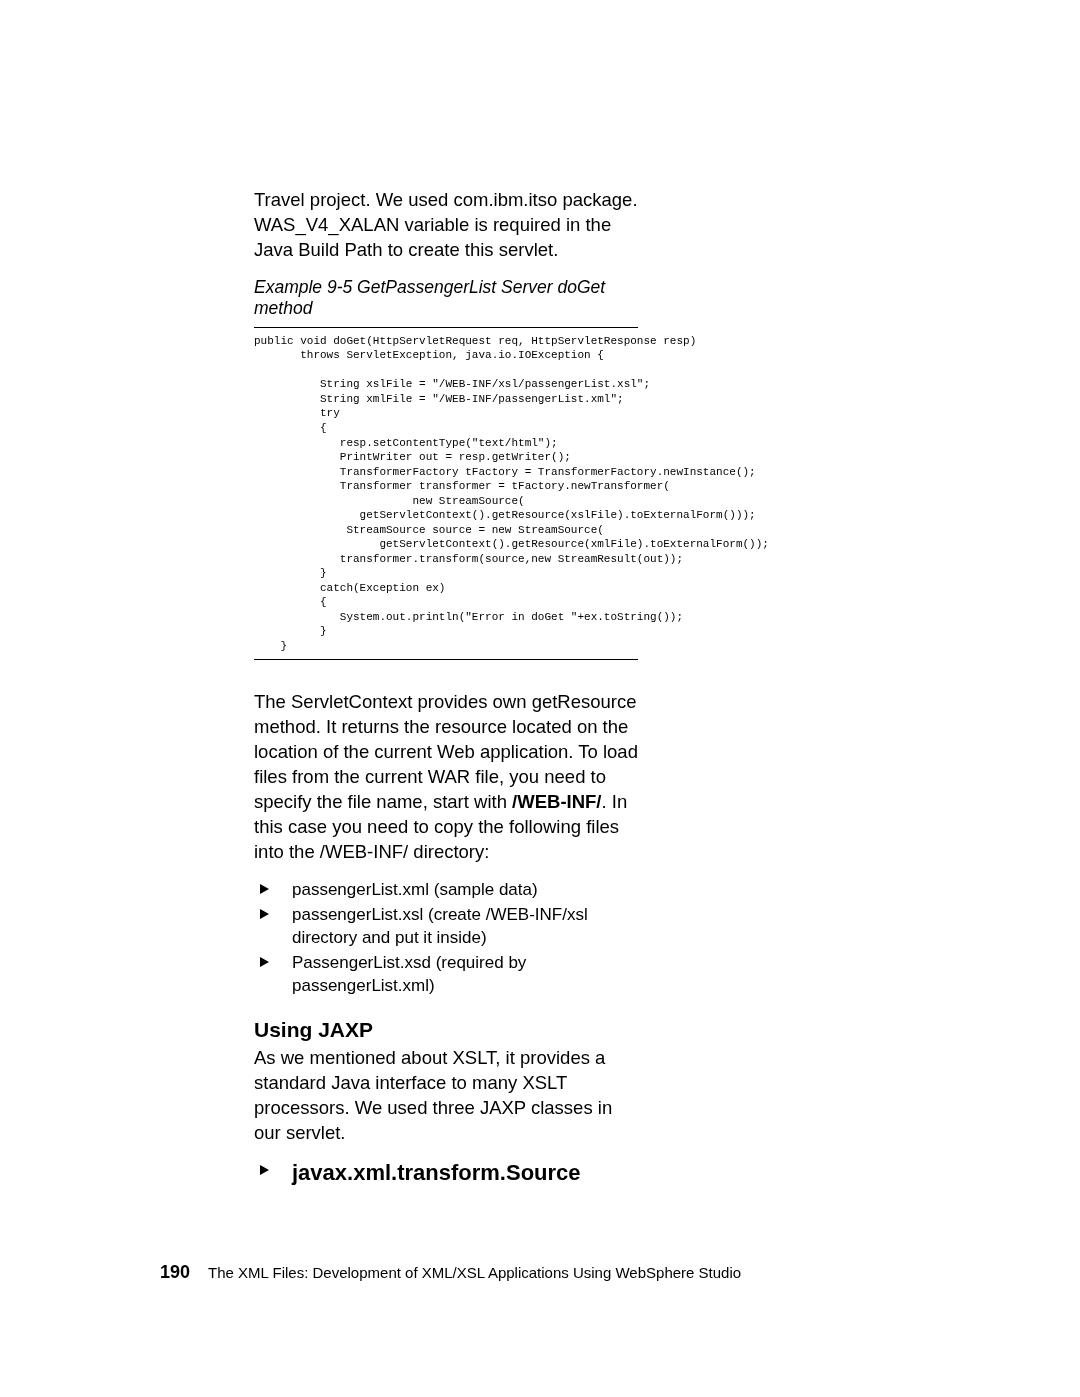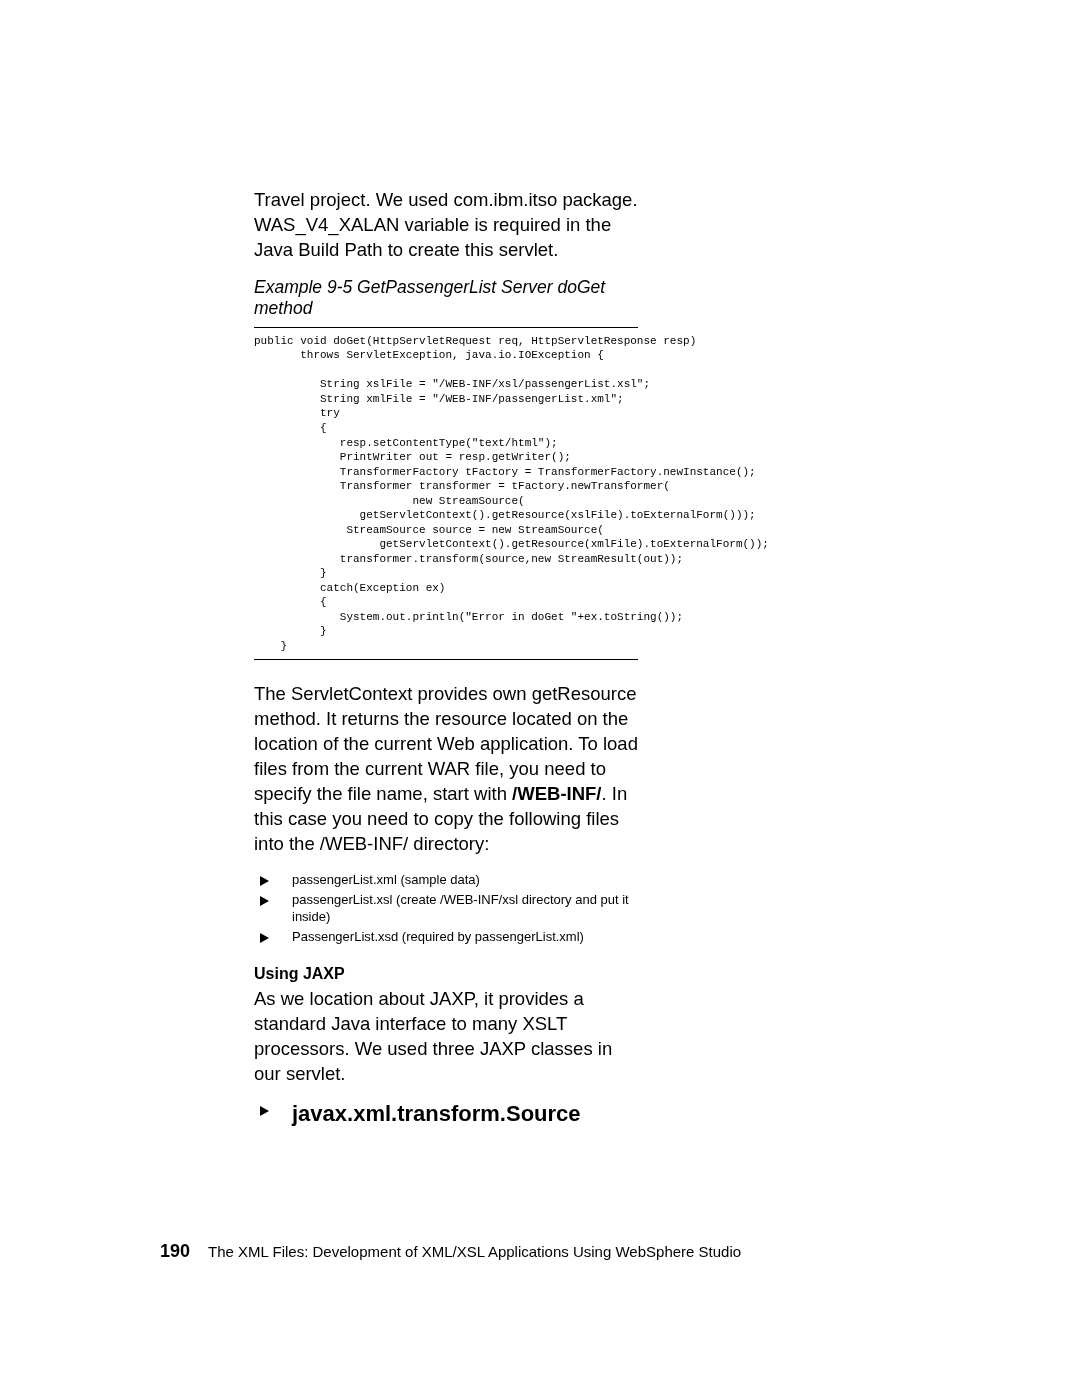--- a/index.html
+++ b/index.html
@@ -37,39 +37,39 @@
     line-height: 1.32;
     white-space: pre;
     margin: 6px 0;
   }
   .list {
     margin: 8px 0 20px 0;
     padding: 0;
     list-style: none;
   }
   .list li {
-    font-size: 13px;
+    font-size: 17px;
     line-height: 1.35;
     padding-left: 38px;
     position: relative;
     margin: 2px 0;
   }
   .list li .bullet {
     position: absolute;
     left: 6px;
     top: 5px;
     width: 0;
     height: 0;
     border-left: 9px solid #000;
     border-top: 5px solid transparent;
     border-bottom: 5px solid transparent;
   }
   .h3 {
     font-weight: bold;
-    font-size: 16px;
+    font-size: 21px;
     margin: 18px 0 4px 0;
   }
   .sublist {
     margin: 10px 0;
     padding: 0;
     list-style: none;
   }
   .sublist .item-head {
     font-size: 22px;
     font-weight: bold;
@@ -88,21 +88,21 @@
     border-bottom: 5px solid transparent;
   }
   .sublist .item-desc {
     font-size: 18.5px;
     line-height: 1.35;
     padding-left: 38px;
     margin: 0;
   }
   .footer {
     position: absolute;
-    bottom: 135px;
+    bottom: 114px;
     left: 160px;
     font-size: 15px;
   }
   .footer .pnum {
     font-weight: bold;
     font-size: 18px;
     margin-right: 18px;
   }
   .bold { font-weight: bold; }
 </style>
@@ -132,32 +132,32 @@
                    getServletContext().getResource(xmlFile).toExternalForm());
              transformer.transform(source,new StreamResult(out));
           }
           catch(Exception ex)
           {
              System.out.println("Error in doGet "+ex.toString());
           }
     }</div>
   <hr class="rule">
 
-  <p class="body-text" style="margin-top:22px;">
+  <p class="body-text" style="margin-top:30px;">
     <span>The ServletContext provides own getResource method. It returns the resource located on the location of the current Web application. To load files from the current WAR file, you need to specify the file name, start with </span><span class="bold">/WEB-INF/</span><span>. In this case you need to copy the following files into the /WEB-INF/ directory:</span>
   </p>
 
   <ul class="list">
     <li><span class="bullet"></span><span>passengerList.xml (sample data)</span></li>
     <li><span class="bullet"></span><span>passengerList.xsl (create /WEB-INF/xsl directory and put it inside)</span></li>
     <li><span class="bullet"></span><span>PassengerList.xsd (required by passengerList.xml)</span></li>
   </ul>
 
   <div class="h3">Using JAXP</div>
-  <p class="body-text">As we location about JAXP, it provides a standard Java interface to many XSLT processors. We used three JAXP classes in our servlet.</p>
+  <p class="body-text">As we mentioned about XSLT, it provides a standard Java interface to many XSLT processors. We used three JAXP classes in our servlet.</p>
 
   <div class="sublist">
     <div class="item-head">
       <span class="bullet"></span><span>javax.xml.transform.Source</span>
     </div>
   </div>
 
   <div class="footer">
     <span class="pnum">190</span><span>The XML Files:  Development of XML/XSL Applications Using WebSphere Studio</span>
   </div>

